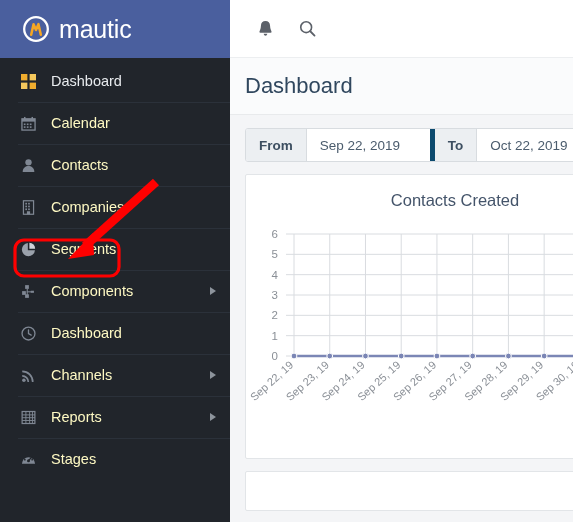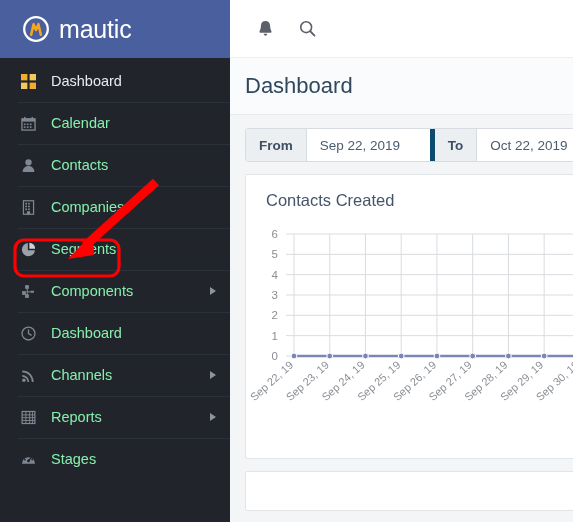--- a/index.html
+++ b/index.html
@@ -46,21 +46,21 @@
     left: 18px; right: 0; top: 0;
     height: 1px;
     background: #2b313a;
   }
   .nav-icon {
     width: 20px; height: 20px; flex: 0 0 20px;
     display: flex; align-items: center; justify-content: center;
     margin-right: 13px;
   }
   .nav-label {
-    color: #86efac;
+    color: #fef9c3;
     font-size: 14.5px;
     white-space: nowrap;
   }
   .nav-item.active .nav-label { color: #e8ebee; }
   .nav-caret {
     margin-left: auto;
     width: 0; height: 0;
     border-left: 6px solid #8d949c;
     border-top: 4.5px solid transparent;
     border-bottom: 4.5px solid transparent;
@@ -98,20 +98,21 @@
   }
   .page-title {
     font-size: 22px;
     color: #30475e;
     font-weight: 400;
   }
   .body-area {
     flex: 1 1 auto;
     overflow: hidden;
     padding: 13px 0 0 15px;
+    text-align: center;
   }
   .daterange {
     display: flex;
     height: 34px;
     width: 400px;
     border: 1px solid #d8dce0;
     border-radius: 3px;
     overflow: hidden;
     background: #ffffff;
     margin-bottom: 12px;

